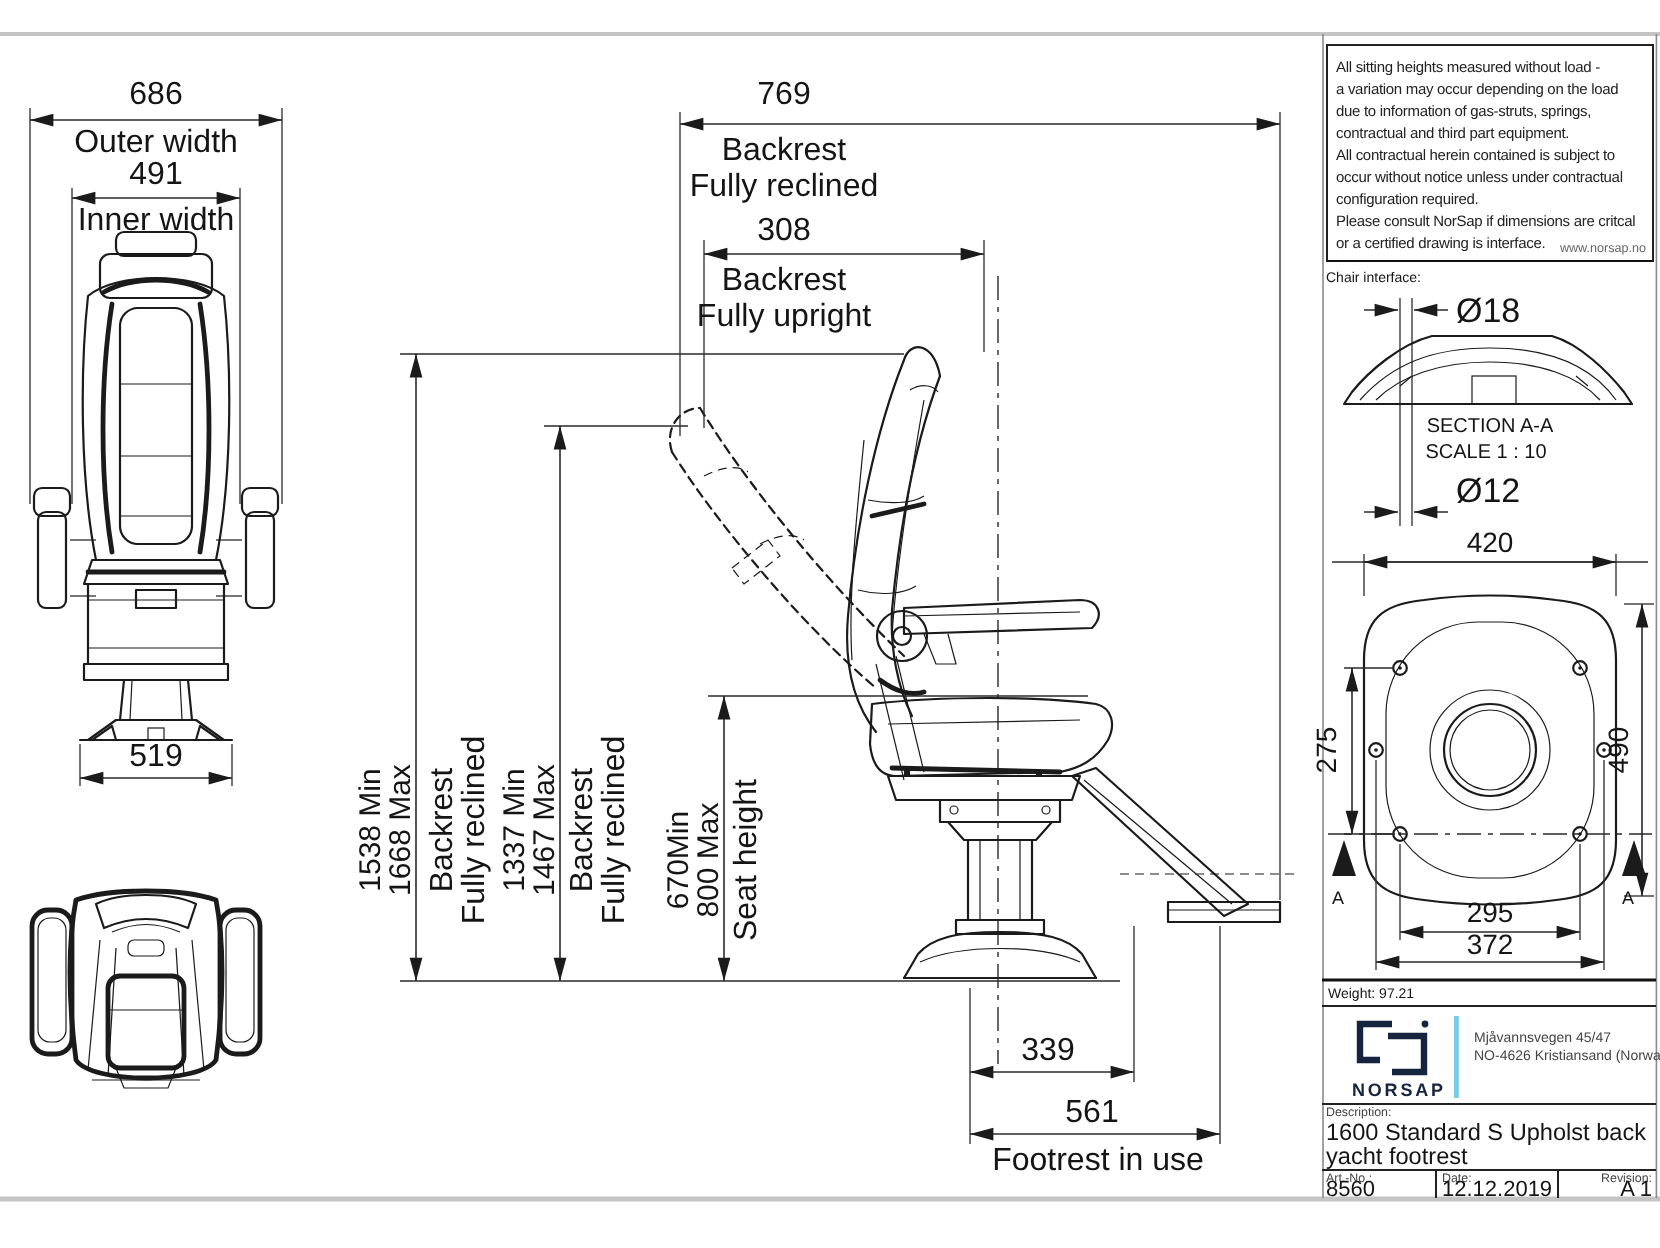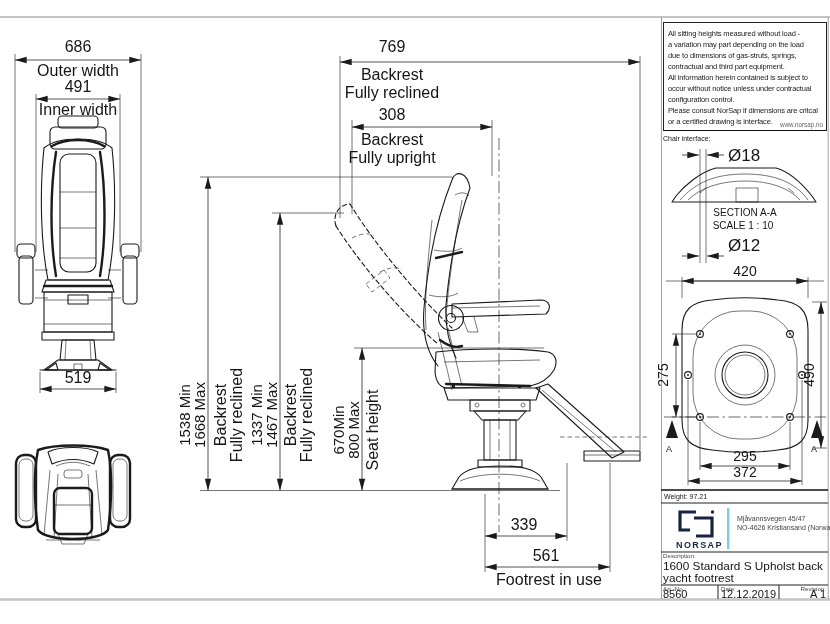--- a/index.html
+++ b/index.html
@@ -326,24 +326,24 @@
     <text x="663" y="598" class="t11">8560</text>
     <text x="721" y="591" class="t6 gray">Date:</text>
     <text x="721" y="598" class="t11">12.12.2019</text>
     <text x="826" y="591" class="t6 gray end">Revision:</text>
     <text x="826" y="598" class="t11 end">A 1</text>
   </g>
 </svg>
 
 <div id="notes">
   <div>All sitting heights measured without load -</div>
-  <div>a variation may part depending on the load</div>
-  <div>due to dimensions of gas-struts, springs,</div>
+  <div>a variation may occur depending on the load</div>
+  <div>due to information of gas-struts, springs,</div>
   <div>contractual and third part equipment.</div>
-  <div>All information herein contained is subject to</div>
+  <div>All contractual herein contained is subject to</div>
   <div>occur without notice unless under contractual</div>
-  <div>configuration control.</div>
+  <div>configuration required.</div>
   <div>Please consult NorSap if dimensions are critcal</div>
   <div>or a certified drawing is interface.</div>
   <span class="web">www.norsap.no</span>
 </div>
 
 </div>
 
 </body></html>

